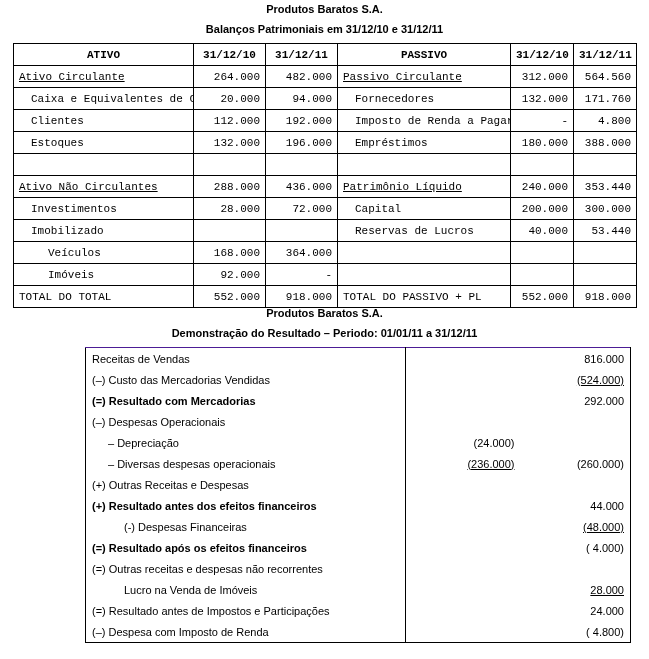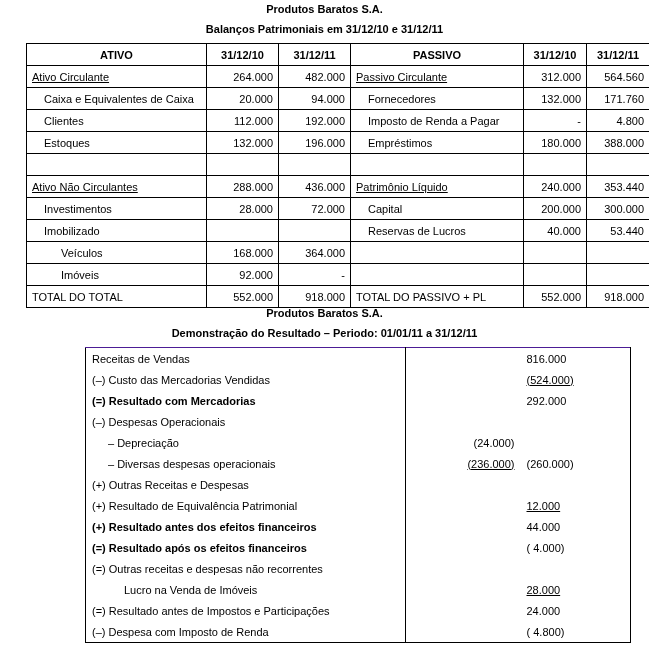--- a/index.html
+++ b/index.html
@@ -41,23 +41,24 @@
     position: absolute;
     left: 0;
     top: 307px;
     width: 649px;
   }
   .title-block2 .l1 { margin-bottom: 8px; }
 
   
   .bs-wrap {
     position: absolute;
-    left: 26px;
+    left: 13px;
     top: 43px;
     width: 623px;
+    font-family: Liberation Mono, monospace;
   }
   table.bs {
     border-collapse: collapse;
     width: 623px;
     table-layout: fixed;
   }
   table.bs td, table.bs th {
     border: 1px solid #000000;
     font-size: 11px;
     font-weight: normal;
@@ -99,21 +100,21 @@
     font-size: 11px;
     padding: 0 6px;
     height: 21px;
     vertical-align: middle;
     white-space: nowrap;
     overflow: hidden;
   }
   table.dre tr.top-line td { border-top: 1px solid #4c1d95; }
   table.dre tr.bottom-line td { border-bottom: 1px solid #000000; }
   table.dre td.mid { border-left: none; border-right: none; text-align: right; }
-  table.dre td.right { border-left: none; }
+  table.dre td.right { border-left: none; text-align: right; }
   .u { text-decoration: underline; }
   .ind1 { padding-left: 22px !important; }
   .ind2 { padding-left: 38px !important; }
 </style>
 </head>
 <body>
 
 <div class="page">
 
   <div class="title-block1">
@@ -287,28 +288,28 @@
           <td class="ind1">–   Diversas despesas operacionais</td>
           <td class="mid u">(236.000)</td>
           <td class="right">(260.000)</td>
         </tr>
         <tr>
           <td>(+) Outras Receitas e Despesas</td>
           <td class="mid"></td>
           <td class="right"></td>
         </tr>
         <tr>
-          <td>(+) Resultado de Equivalência Patrimonial</td>
-          <td class="mid"></td>
-          <td class="right u">12.000</td>
-        </tr>
-        <tr>
           <td class="bold">(+) Resultado antes dos efeitos financeiros</td>
           <td class="mid"></td>
           <td class="right">44.000</td>
+        </tr>
+        <tr>
+          <td class="ind2">(-) Despesas Financeiras</td>
+          <td class="mid"></td>
+          <td class="right u">(48.000)</td>
         </tr>
         <tr>
           <td class="bold">(=) Resultado após os efeitos financeiros</td>
           <td class="mid"></td>
           <td class="right">(    4.000)</td>
         </tr>
         <tr>
           <td>(=) Outras receitas e despesas não recorrentes</td>
           <td class="mid"></td>
           <td class="right"></td>

